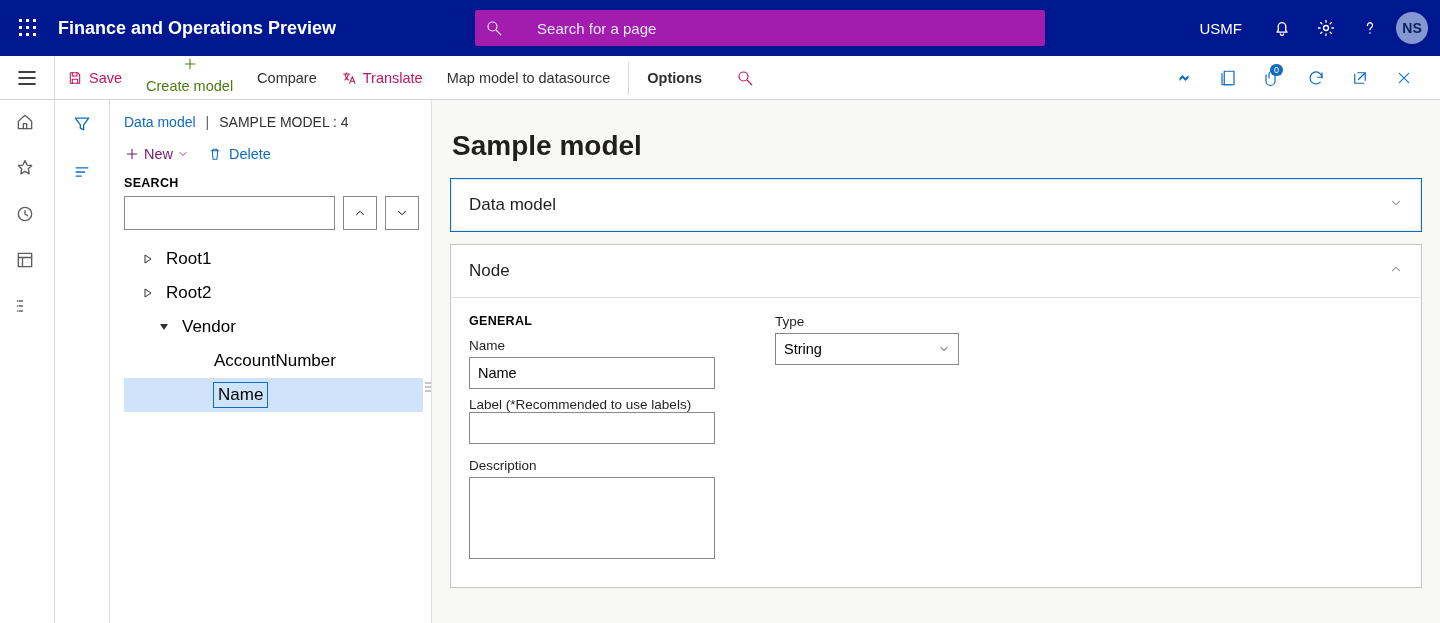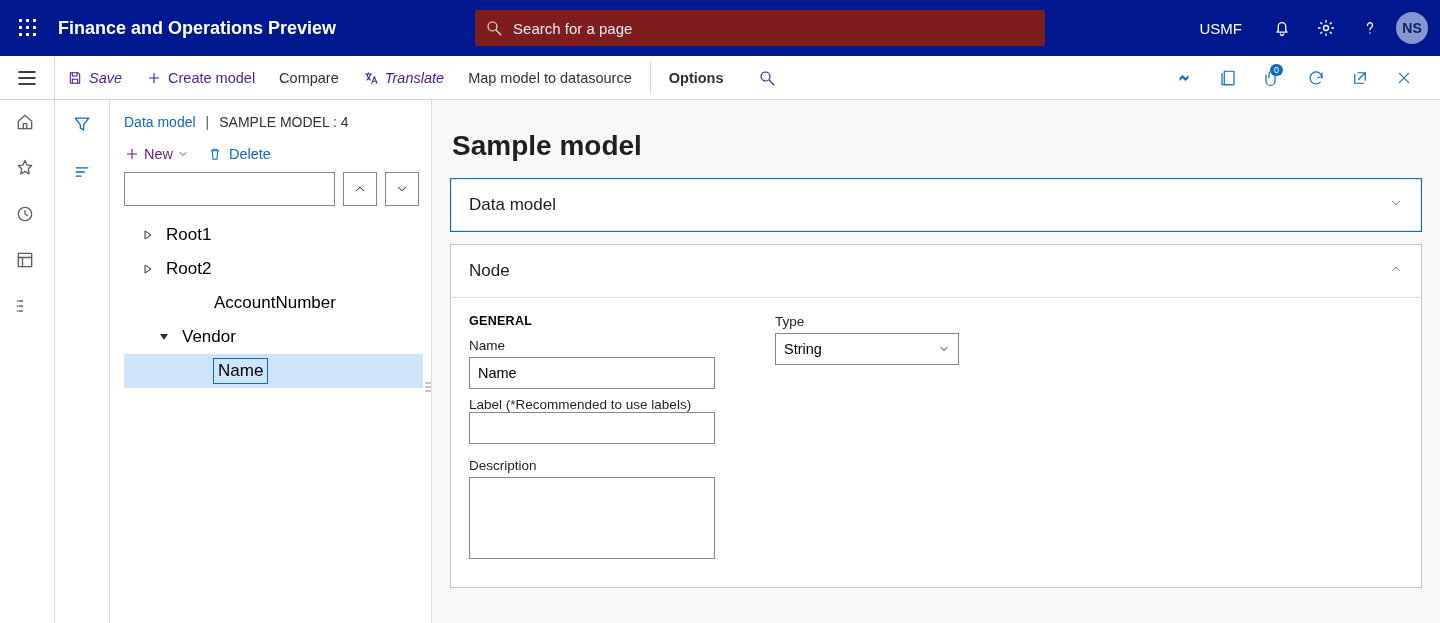--- a/index.html
+++ b/index.html
@@ -3,34 +3,34 @@
 <meta charset="utf-8">
 <style>
 * { box-sizing: border-box; margin: 0; padding: 0; font-family: "Segoe UI", Arial, sans-serif; }
 body { width: 1440px; height: 623px; background: #f3f2f1; overflow: hidden; }
 
 
 .header { height: 56px; background: #00188f; color: #fff; display: flex; align-items: center; padding: 0 12px; }
 .header .waffle { width: 32px; display:flex; align-items:center; justify-content:center; margin-right: 14px; }
 .header .title { font-size: 18px; font-weight: 600; white-space: nowrap; }
 .header .spacer-l { width: 135px; }
-.header .search { flex: 0 0 570px; height: 36px; background: #7f1d1d; border-radius: 2px; display:flex; align-items:center; color:#e6e8f5; padding:0 10px; margin-left: 4px;}
+.header .search { flex: 0 0 570px; height: 36px; background: #a21caf; border-radius: 2px; display:flex; align-items:center; color:#e6e8f5; padding:0 10px; margin-left: 4px; gap: 24px;}
 .header .search svg { margin-right: 10px; }
 .header .search span { font-size: 15px; }
 .header .grow { flex: 1; }
 .header .usmf { font-size: 15px; margin-right: 18px; }
 .header .hicon { width: 44px; height: 56px; display: flex; align-items:center; justify-content:center; }
 .header .avatar { width: 32px; height: 32px; border-radius: 50%; background: #8398d0; color: #0d1e5c; display:flex; align-items:center; justify-content:center; font-size: 14px; font-weight:600; margin-left: 4px; }
 
 
 .toolbar { height: 44px; background: #fff; border-bottom: 1px solid #d6d6d6; display:flex; align-items:center; padding: 0 10px 0 0; }
 .toolbar .menu-btn { width: 55px; height: 44px; display:flex; align-items:center; justify-content:center; border-right:1px solid #d6d6d6; }
 .toolbar .tb-item { display:flex; align-items:center; gap:6px; padding: 0 12px; height:44px; font-size:14.5px; color:#323130; cursor:pointer; white-space:nowrap;}
-.toolbar .tb-item.blue { color:#4c1d95;font-style:italic; }
-.toolbar .tb-item.disabled { color:#4c1d95; }
+.toolbar .tb-item.blue { color:#be185d; }
+.toolbar .tb-item.disabled { color:#4d7c0f;flex-direction:column; }
 .toolbar .tb-sep { width:1px; height:32px; background:#d6d6d6; margin: 0 6px; }
 .toolbar .tb-item.options { font-weight:600; }
 .toolbar .tb-right { margin-left:auto; display:flex; align-items:center; gap:4px; padding-right:6px;}
 .toolbar .rico { width:40px; height:44px; display:flex; align-items:center; justify-content:center; position:relative; color:#0f6cbd;}
 .toolbar .rico.close { color:#0f6cbd; }
 .badge-small { position:absolute; top:8px; left:18px; background:#0f6cbd; color:#fff; font-size:9px; border-radius:8px; padding:0 4px; line-height:12px; }
 
 
 .body { display:flex; height: calc(100% - 100px); }
 .left-rail { width: 55px; border-right:1px solid #d6d6d6; background:#fff; display:flex; flex-direction:column; align-items:center; padding-top:12px; gap:22px; }
@@ -269,20 +269,21 @@
               <path class="str" stroke="#0f6cbd" d="M6 9l6 6 6-6"></path>
             </svg>
         </div>
         <div class="ta-del">
           <svg width="16" height="16" viewBox="0 0 24 24">
               <path class="str" stroke="#0f6cbd" d="M6 7h12M9 7V5h6v2M8 7l1 13h6l1-13"></path>
             </svg>
           <span>Delete</span>
         </div>
       </div>
+      <div class="search-lbl">SEARCH</div>
       <div class="search-row">
         <input type="text" style="">
         <div class="btn-sq">
             <svg width="14" height="14" viewBox="0 0 24 24">
               <path class="str" stroke="#323130" d="M6 15l6-6 6 6"></path>
             </svg>
           </div>
         <div class="btn-sq">
             <svg width="14" height="14" viewBox="0 0 24 24">
               <path class="str" stroke="#323130" d="M6 9l6 6 6-6"></path>
@@ -300,31 +301,31 @@
           <span class="lab">Root1</span>
         </div>
         <div class="row lvl1">
           <span class="tw">
               <svg width="10" height="10" viewBox="0 0 10 10">
                 <path d="M2 1l6 4-6 4z" fill="none" stroke="#323130"></path>
               </svg>
             </span>
           <span class="lab">Root2</span>
         </div>
-        <div class="row lvl3">
-          <span class="tw"></span>
-          <span class="lab">AccountNumber</span>
-        </div>
         <div class="row lvl2">
           <span class="tw">
               <svg width="10" height="10" viewBox="0 0 10 10">
                 <path d="M1 2l4 6 4-6z" fill="#323130"></path>
               </svg>
             </span>
           <span class="lab">Vendor</span>
+        </div>
+        <div class="row lvl3">
+          <span class="tw"></span>
+          <span class="lab">AccountNumber</span>
         </div>
         <div class="row lvl3 sel">
           <span class="tw"></span>
           <span class="lab">Name</span>
         </div>
       </div>
       <div class="drag-grip">
           <div class="gl"></div>
           <div class="gl"></div>
           <div class="gl"></div>

